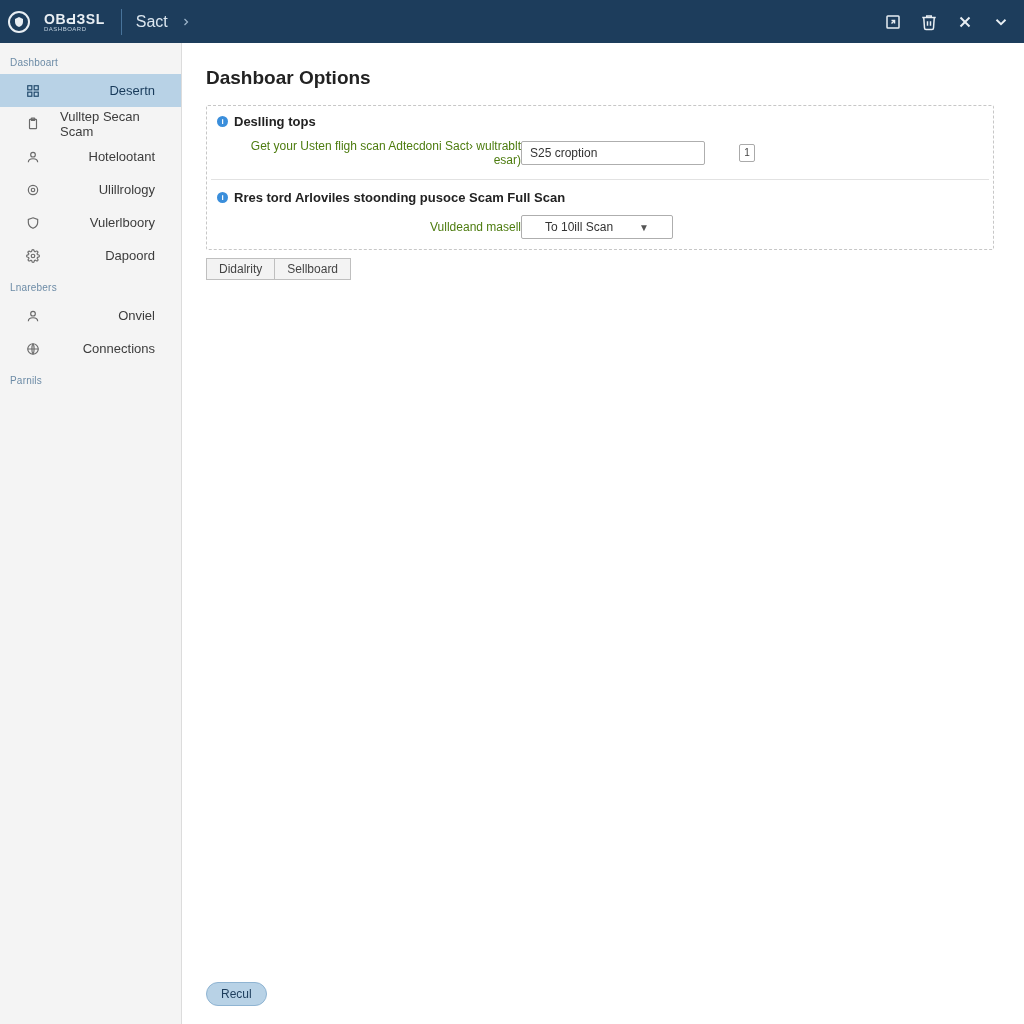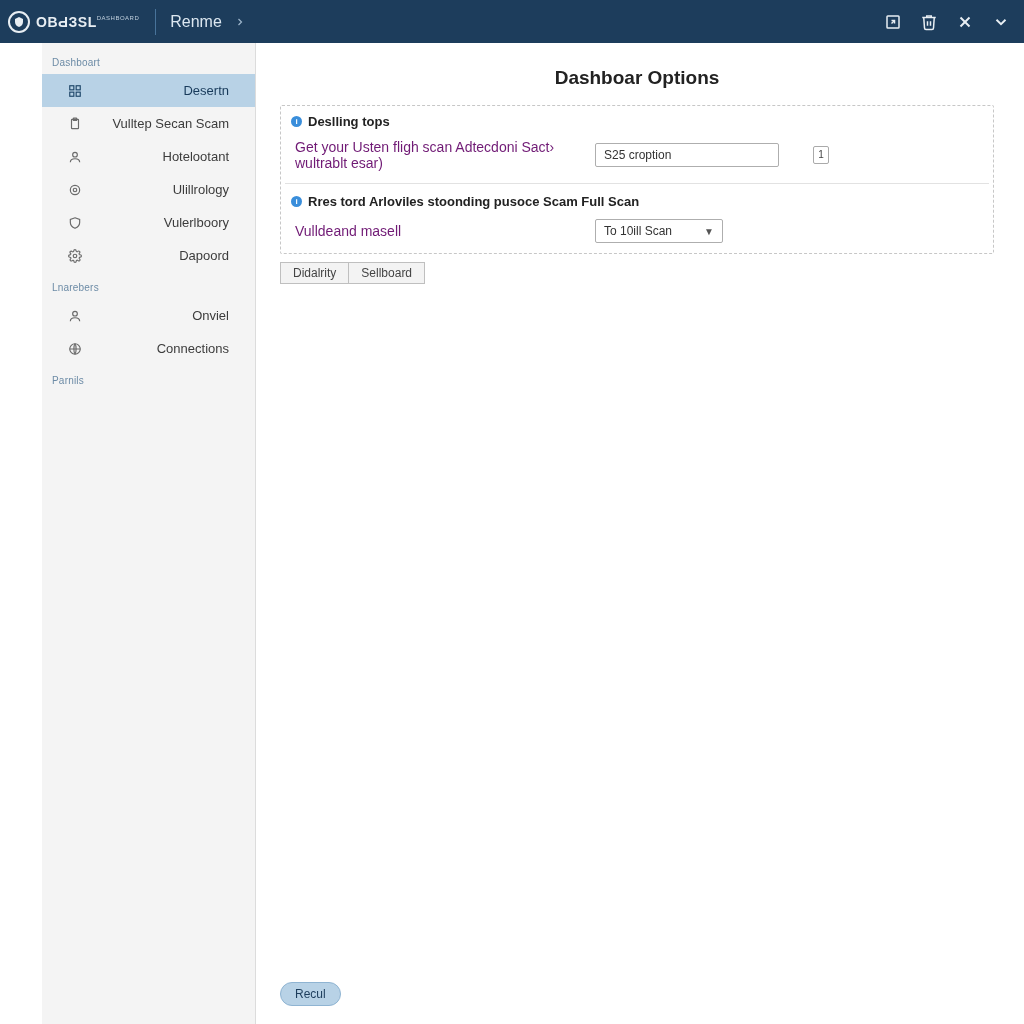--- a/index.html
+++ b/index.html
@@ -8,71 +8,71 @@
 .topbar {
   height: 43px; background: #1d3d5c; color: #e8eef3;
   display: flex; align-items: center; padding: 0 8px;
 }
 .logo-wrap { display: flex; align-items: center; gap: 6px; }
 .logo-circle {
   width: 22px; height: 22px; border-radius: 50%; border: 2px solid #e8eef3;
   display: flex; align-items: center; justify-content: center;
 }
 .logo-circle svg { fill: #e8eef3; }
-.brand-block { display: flex; flex-direction: row; line-height: 1; }
+.brand-block { display: flex; flex-direction: column; line-height: 1; margin-left: 8px; }
 .brand-name { font-weight: 700; font-size: 14px; letter-spacing: 0.5px; }
 .brand-sub { font-size: 6px; letter-spacing: 0.5px; color: #c0d0de; }
 .top-div { width: 1px; height: 26px; background: #48739a; margin: 0 14px 0 16px; }
 .page-crumb { font-size: 16px; color: #dce7f0; }
 .crumb-chevron { margin-left: 12px; color: #9cb4ca; display: flex; }
 .top-spacer { flex: 1; }
 .top-actions { display: flex; gap: 18px; align-items: center; padding-right: 6px; }
 .top-actions .ticon { width: 18px; height: 18px; display: flex; color: #e8eef3; cursor: pointer; }
 
 .shell { display: flex; height: calc(1024px - 43px); }
 .sidebar {
-  width: 214px; background: #f4f4f4; border-right: 1px solid #dcdcdc;
-  padding-top: 10px; font-size: 13px; color: #444; margin-left: 42px;
+  width: 182px; background: #f4f4f4; border-right: 1px solid #dcdcdc;
+  padding-top: 10px; font-size: 13px; color: #444;
 }
 .side-head {
   padding: 4px 10px 6px; font-size: 10px; color: #6c8ba6; letter-spacing: 0.2px;
 }
 .side-item {
   display: flex; align-items: center; gap: 20px; padding: 0 26px;
   height: 33px; cursor: pointer; color: #3c3c3c; justify-content: space-between;
 }
 .side-item.active { background: #b8d2e6; color: #183a5a; }
 .side-icon { width: 14px; height: 14px; display: inline-flex; color: #6a6a6a; flex-shrink: 0; }
 .side-item.active .side-icon { color: #20486b; }
 
 .content { flex: 1; position: relative; padding: 24px 30px 0 24px; }
-.page-title { font-size: 19px; font-weight: 700; color: #222; margin-bottom: 16px; text-align: center; }
+.page-title { font-size: 19px; font-weight: 700; color: #222; margin-bottom: 16px; }
 
 .panel {
   border: 1px dashed #c7c7c7; border-radius: 2px; background: #fff;
 }
 .section-title {
   display: flex; align-items: center; gap: 6px; padding: 8px 10px 6px;
   font-size: 13px; font-weight: 700; color: #222;
 }
 .info-dot {
   width: 11px; height: 11px; border-radius: 50%; background: #3a8edb;
   display: inline-flex; align-items: center; justify-content: center;
   color: #fff; font-size: 8px; font-weight: 700;
 }
 .row {
   display: flex; align-items: center; padding: 4px 14px 10px;
 }
-.row .lbl { width: 300px; font-size: 14px; color: #701a75; }
+.row .lbl { width: 300px; font-size: 12px; color: #4d7c0f; text-align: right; }
 .txt-input, .select-box {
   width: 176px; height: 24px; border: 1px solid #aeaeae; border-radius: 2px;
   padding: 0 8px; font-size: 12px; color: #333; background: #fff;
 }
 .txt-input.wide { width: 184px; }
-.select-box { width: 128px; display: flex; align-items: center; justify-content: space-between; cursor: pointer; gap: 26px; }
+.select-box { width: 152px; display: flex; align-items: center; justify-content: center; cursor: pointer; gap: 26px; }
 .select-box .sel-caret { color: #555; font-size: 10px; }
 .mini-num {
   width: 16px; height: 18px; border: 1px solid #aaa; border-radius: 2px;
   margin-left: 34px; font-size: 10px; text-align: center; line-height: 16px; color: #444;
 }
 .sep { height: 1px; background: #e2e2e2; margin: 2px 4px; }
 
 .btn-row { display: flex; margin-top: 8px; }
 .btn {
   height: 22px; padding: 0 12px; font-size: 12px; color: #444;
@@ -97,21 +97,21 @@
       <svg viewBox="0 0 24 24" width="12" height="12">
           <path d="M12 2L4 6v6c0 5 3.4 9 8 10 4.6-1 8-5 8-10V6l-8-4z"></path>
         </svg>
     </span>
     <span class="brand-block">
       <span class="brand-name">ОВԀЗSL</span>
       <span class="brand-sub">DASHBOARD</span>
     </span>
   </div>
   <div class="top-div"></div>
-  <span class="page-crumb">Renme</span>
+  <span class="page-crumb">Sact</span>
   <span class="crumb-chevron">
     <svg width="12" height="12" viewBox="0 0 24 24" fill="none" stroke="currentColor" stroke-width="2.5">
         <polyline points="9 18 15 12 9 6"></polyline>
       </svg>
   </span>
   <div class="top-spacer"></div>
   <div class="top-actions">
     <span class="ticon">
       <svg viewBox="0 0 24 24" fill="none" stroke="currentColor" stroke-width="2">
           <rect x="4" y="4" width="16" height="16" rx="1"></rect>

